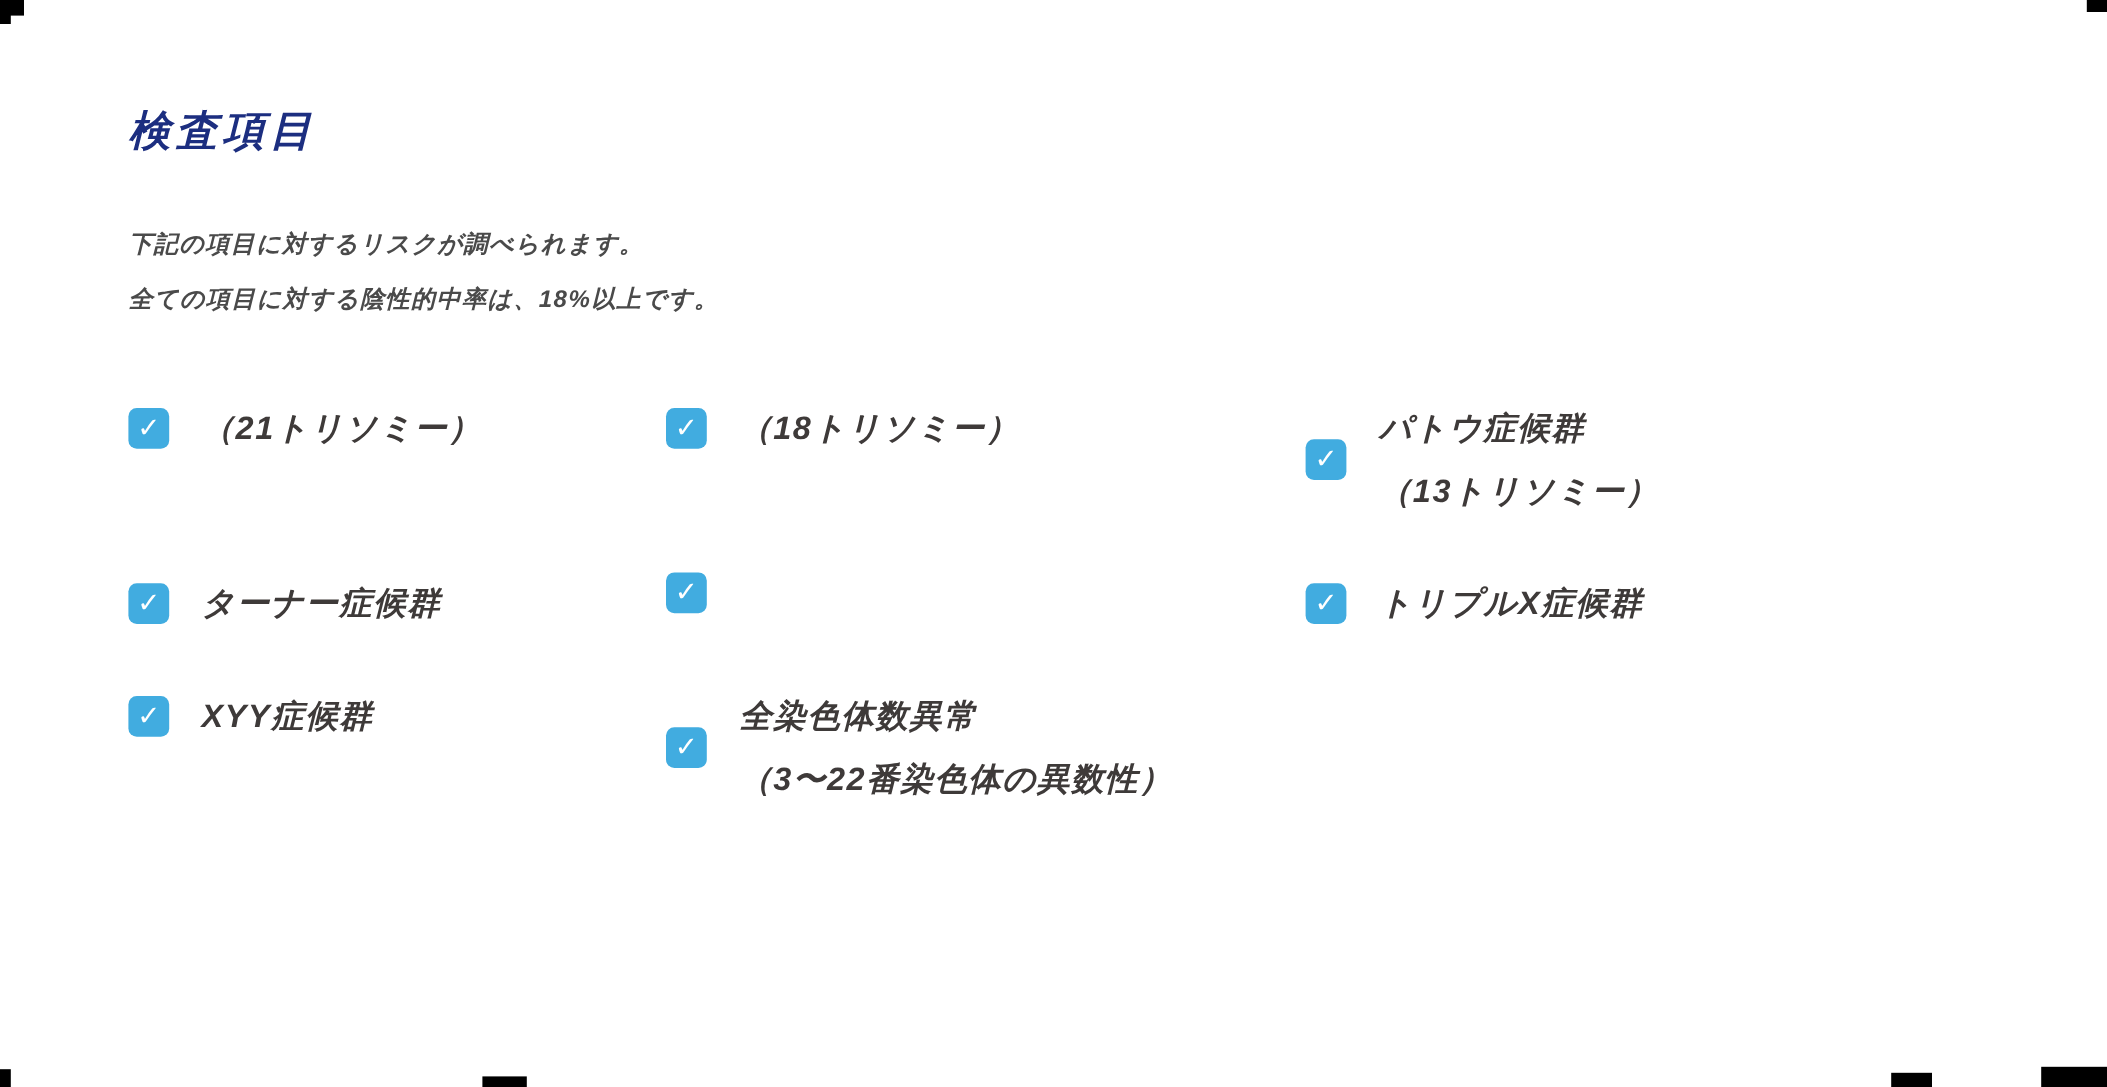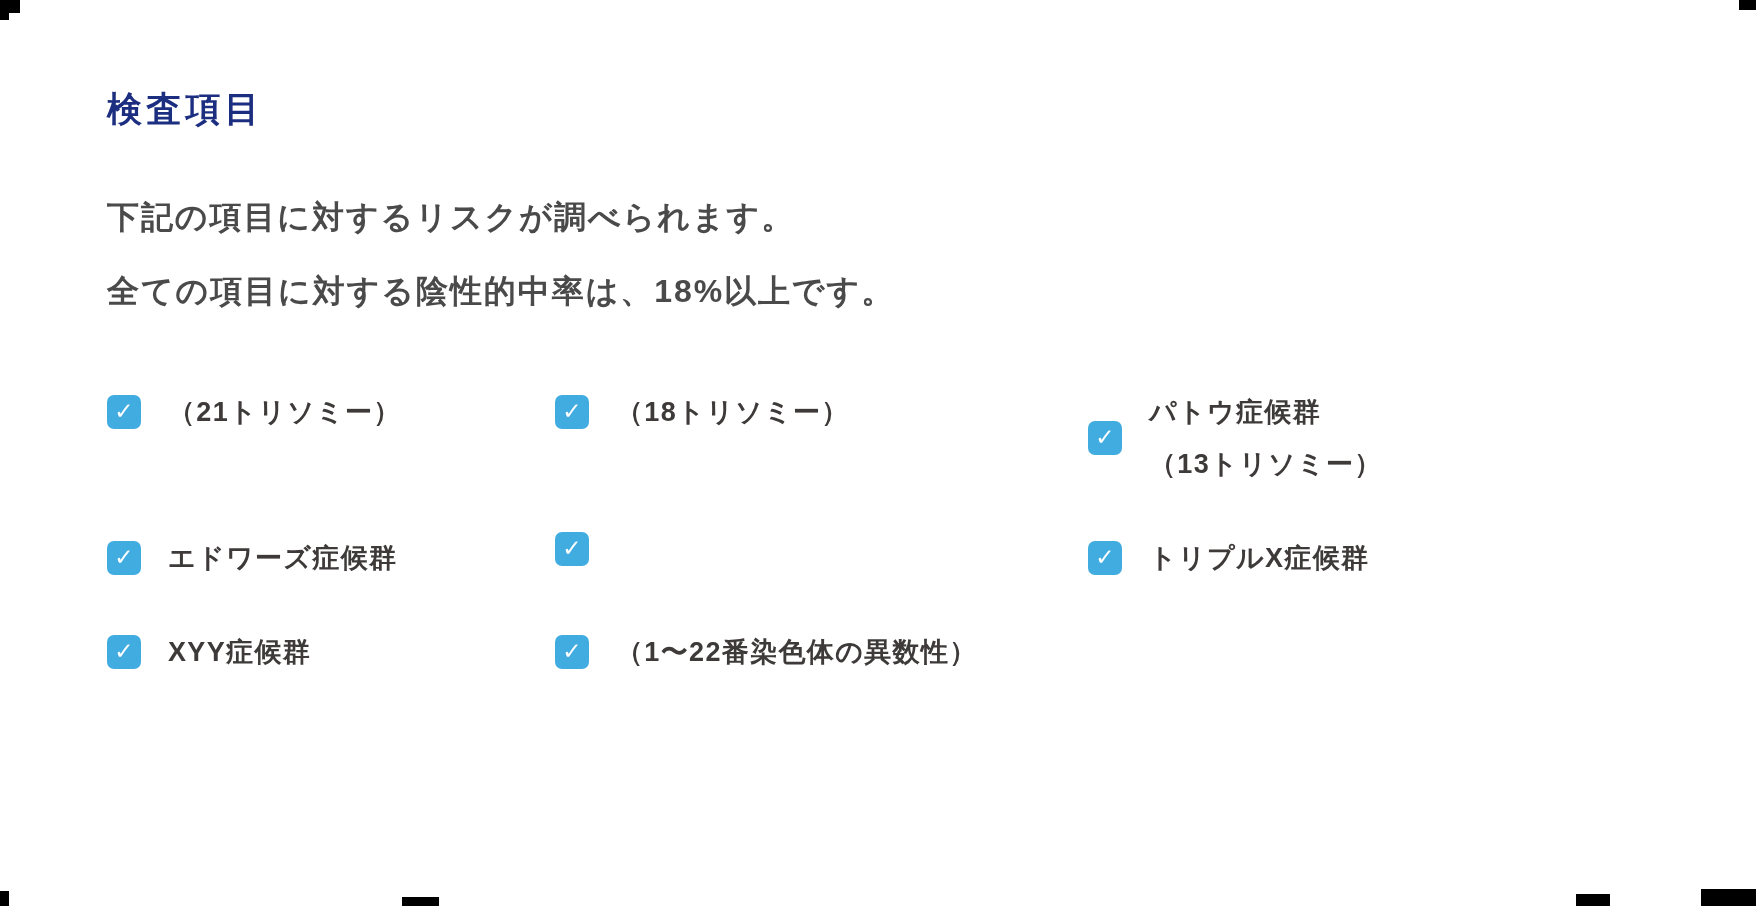--- a/index.html
+++ b/index.html
@@ -3,30 +3,30 @@
 <meta charset="utf-8">
 <style>
   html,body{margin:0;padding:0;}
   body{
     width:1756px;height:906px;
     background:#ffffff;
     font-family:"Liberation Sans","DejaVu Sans",sans-serif;
     position:relative;
     overflow:hidden;
   }
-  .content{padding:86px 0 0 107px;}
+  .content{padding:86px 0 0 107px;font-style:italic;}
   .page-title{
     font-size:35px;
     font-weight:700;
     color:var(--title,#1c2e80);
     letter-spacing:0.12em;
     margin:0 0 48px 0;
   }
   .desc{
-    font-size:32px;
+    font-size:20px;
     font-weight:700;
     color:var(--body-text,#4a4a4a);
     letter-spacing:0.06em;
     line-height:2.3;
     margin:0 0 58px 0;
   }
   .rows{}
   .row{
     display:flex;
     align-items:flex-start;
@@ -106,21 +106,21 @@
         </span>
       </div>
     </div>
 
     <div class="row">
       <div class="item c1">
         <span class="checkbox" role="checkbox" aria-checked="true">
           <span class="check">✓</span>
         </span>
         <span class="label">
-          <span class="line">エドワーズ症候群</span>
+          <span class="line">ターナー症候群</span>
         </span>
       </div>
       <div class="item c2">
         <span class="checkbox" role="checkbox" aria-checked="true">
           <span class="check">✓</span>
         </span>
       </div>
       <div class="item c3">
         <span class="checkbox" role="checkbox" aria-checked="true">
           <span class="check">✓</span>
@@ -138,21 +138,22 @@
         </span>
         <span class="label">
           <span class="line">XYY症候群</span>
         </span>
       </div>
       <div class="item c2">
         <span class="checkbox" role="checkbox" aria-checked="true">
           <span class="check">✓</span>
         </span>
         <span class="label">
-          <span class="line">（1〜22番染色体の異数性）</span>
+          <span class="line">全染色体数異常</span>
+          <span class="line">（3〜22番染色体の異数性）</span>
         </span>
       </div>
     </div>
 
   </div>
 </div>
 
 <div class="mark" style="left:0;top:0;width:20px;height:13px;"></div>
 <div class="mark" style="left:0;top:0;width:9px;height:20px;"></div>
 <div class="mark" style="right:0;top:0;width:17px;height:10px;"></div>

